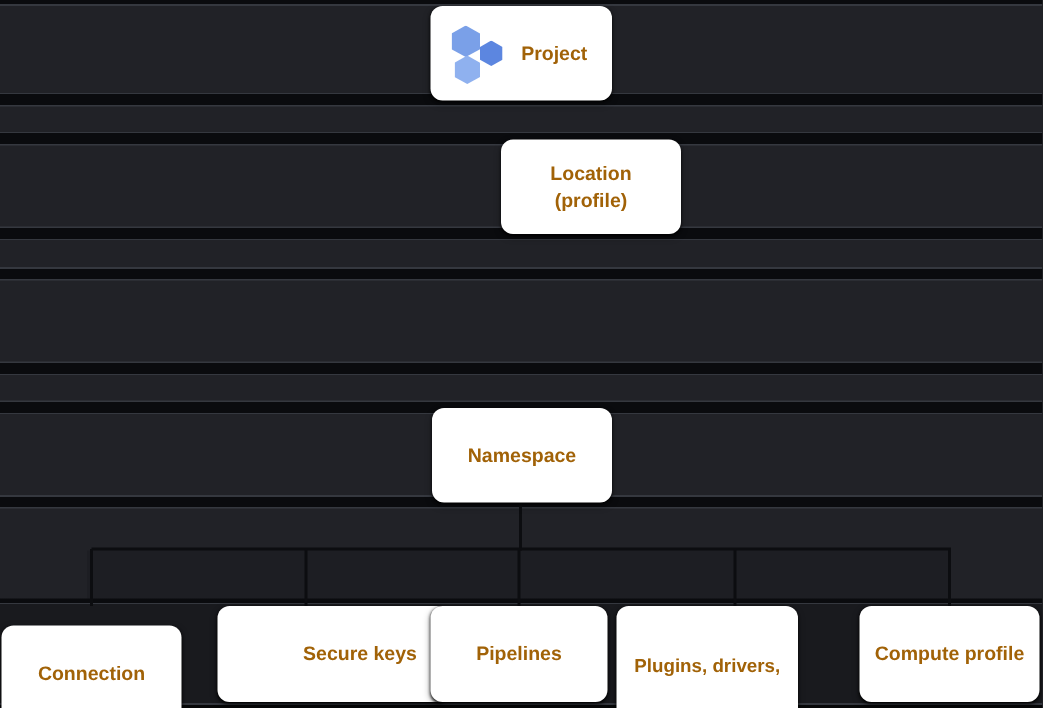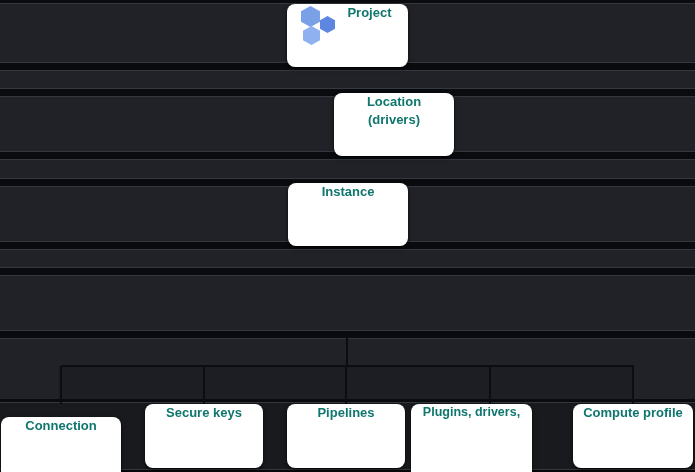--- a/index.html
+++ b/index.html
@@ -30,30 +30,30 @@
   .conn-vmain{left:346px;top:335px;width:2px;height:32px;}
   .conn-h{left:61px;top:365px;width:573px;height:2px;}
   .conn-stub{top:366px;width:2px;height:38px;}
   .s1{left:60px}.s2{left:203px}.s3{left:345px}.s4{left:489px}.s5{left:632px}
   .conn-shade{position:absolute;left:58px;top:367px;width:576px;height:32px;background:rgba(0,0,0,0.10);}
   
   .node{
     position:absolute;
     background:#ffffff;border-radius:8px;
     box-shadow:0 1px 2px rgba(0,0,0,0.8),0 2px 5px rgba(0,0,0,0.35);
-    display:flex;justify-content:center;
-    color:#0f766e;font-weight:700;font-size:13px;line-height:18px;
+    display:flex;align-items:center;justify-content:center;
+    color:#a16207;font-weight:700;font-size:13px;line-height:18px;
     text-align:center;
   }
   .n-project{left:287px;top:4px;width:121px;height:63px;justify-content:flex-start;padding-left:13px;box-sizing:border-box;}
   .n-location{left:288px;top:93px;width:120px;height:63px;margin-left:46px;}
   .n-instance{left:288px;top:183px;width:120px;height:63px;}
   .n-namespace{left:288px;top:272px;width:120px;height:63px;}
   .n-connection{left:1px;top:404px;width:120px;height:64px;margin-top:13px;}
-  .n-securekeys{left:145px;top:404px;width:118px;height:64px;}
+  .n-securekeys{left:145px;top:404px;width:118px;height:64px;padding-left:36px;}
   .n-pipelines{left:287px;top:404px;width:118px;height:64px;}
   .n-plugins{left:411px;top:404px;width:121px;height:80px;font-size:12.5px;line-height:17px;}
   .n-compute{left:573px;top:404px;width:120px;height:64px;}
   .n-project .lbl{flex:1;text-align:center;padding-right:6px;}
   .two-line span{display:block;}
   
   .dficon{position:relative;width:37px;height:41px;flex:none;}
   .hex{
     position:absolute;
     clip-path:polygon(50% 0%,100% 25%,100% 75%,50% 100%,0% 75%,0% 25%);
@@ -91,28 +91,28 @@
       <span class="hex hexA"></span>
       <span class="hex hexB"></span>
       <span class="hex hexC"></span>
     </span>
     <span class="lbl">Project</span>
   </div>
 
   <div class="node n-location two-line">
     <span>
       <span>Location</span>
-      <span>(drivers)</span>
+      <span>(profile)</span>
     </span>
   </div>
 
-  <div class="node n-instance">
-    <span>Instance</span>
+
+  <div class="node n-namespace">
+    <span>Namespace</span>
   </div>
-
 
   <div class="node n-connection">
     <span>Connection</span>
   </div>
 
   <div class="node n-securekeys">
     <span>Secure keys</span>
   </div>
 
   <div class="node n-pipelines">

